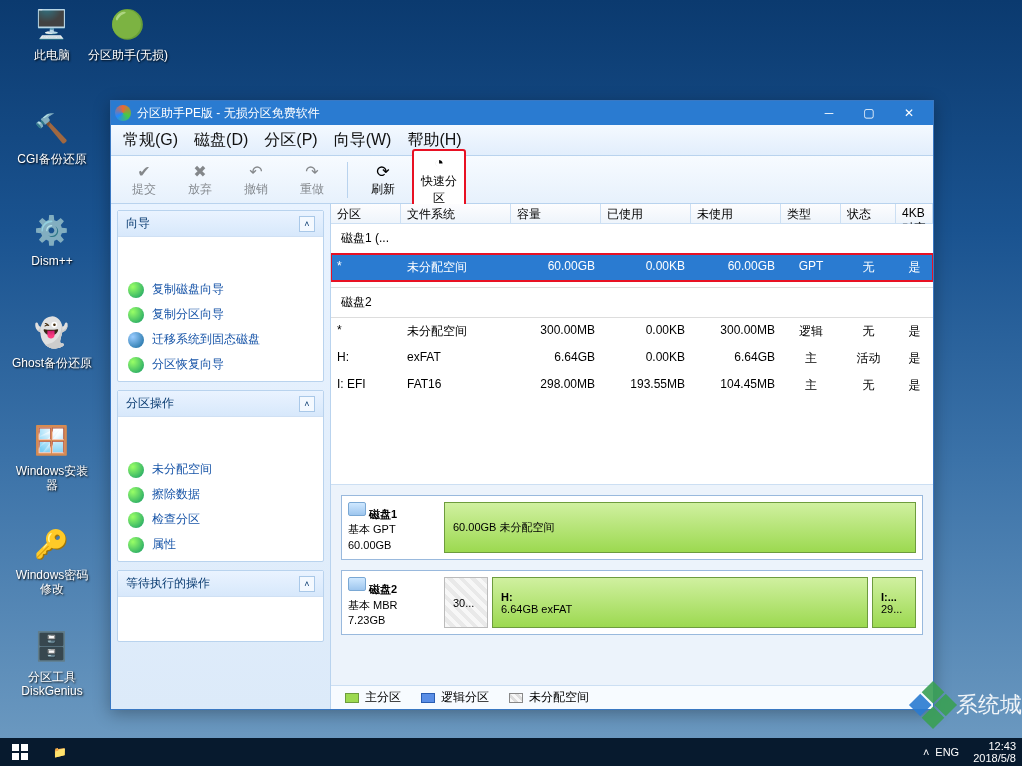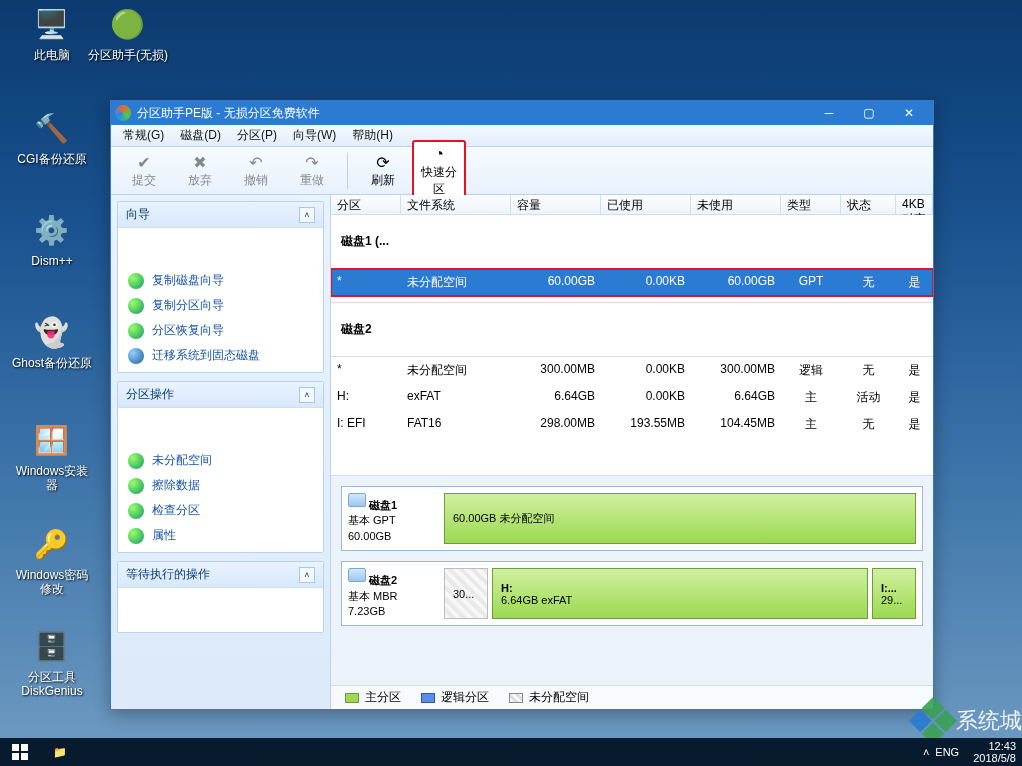--- a/index.html
+++ b/index.html
@@ -34,22 +34,22 @@
   }
   .titlebar {
     height: 24px; background: #2a7bd1; color: #fff; display: flex; align-items: center;
     padding: 0 4px; font-size: 12px;
   }
   .titlebar .ticon { width:16px;height:16px;margin-right:6px; border-radius:50%; background: conic-gradient(#e63, #4c4, #28f, #e63);}
   .titlebar .buttons { margin-left: auto; display: flex; gap: 0; }
   .titlebar .btn { width: 40px; height: 24px; display:flex;align-items:center;justify-content:center; cursor:pointer; }
 
   .menubar {
-    height: 22px; background: linear-gradient(#f4f9ff, #e2eefc); border-bottom: 1px solid #b9d3ee;
-    display: flex; align-items: center; padding: 0 4px; font-size: 12px; color: #111;
+    height: 31px; background: linear-gradient(#f4f9ff, #e2eefc); border-bottom: 1px solid #b9d3ee;
+    display: flex; align-items: center; padding: 0 4px; font-size: 16px; color: #111;
   }
   .menubar .mitem { padding: 2px 8px; cursor: pointer; }
 
   .toolbar {
     height: 48px; background: linear-gradient(#f7fbff, #e7f1fc); border-bottom: 1px solid #b9d3ee;
     display: flex; align-items: center; padding: 0 6px; gap: 2px; font-size: 12px;
   }
   .tbutton { width: 54px; text-align: center; cursor: pointer; padding:2px 0; border:1px solid transparent; border-radius:3px;}
   .tbutton .ic { height: 20px; display:flex;align-items:center;justify-content:center; font-size:16px; }
   .tbutton .disabled { opacity:0.45; }
@@ -74,41 +74,41 @@
 
   .main { flex: 1; display:flex; flex-direction:column; overflow:hidden;}
   .colhead {
     height:20px; background:linear-gradient(#fdfdfe,#eef4fb); border-bottom:1px solid #ccdff3;
     display:flex; font-size:12px;
   }
   .colhead .c { border-right:1px solid #ccdff3; padding:2px 6px; text-align:left;}
   .c1{flex:0 0 70px}.c2{flex:0 0 110px}.c3{flex:0 0 90px;text-align:right}.c4{flex:0 0 90px;text-align:right}
   .c5{flex:0 0 90px;text-align:right}.c6{flex:0 0 60px;text-align:center}.c7{flex:0 0 55px;text-align:center}.c8{flex:1;text-align:center}
   .listarea { flex:0 0 260px; overflow:auto; background:#fff;}
-  .diskhead { padding:18px 10px; font-weight:bold; border-top:1px solid #ddd; border-bottom:1px solid #ddd; margin-top:6px;}
+  .diskhead { padding:6px 10px; font-weight:normal; border-top:1px solid #ddd; border-bottom:1px solid #ddd; margin-top:6px;}
   .diskhead:first-child{margin-top:0;border-top:none;}
   .row { display:flex; padding:3px 0;}
   .row .c { padding:2px 6px;}
   .row.selected { background:#2a7bd1; color:#fff;}
   .row.red-outline { outline:2px solid #e81123; outline-offset:-1px;}
   .bars { flex:1; background:#ecf3fb; border-top:1px solid #ccdff3; padding:10px; overflow:auto;}
   .diskbox { background:#fff; border:1px solid #99b9dd; padding:6px; display:flex; gap:10px; margin-bottom:10px;}
   .diskinfo { width:86px; font-size:11px; line-height:1.4;}
   .diskinfo .dicon{ width:18px;height:14px;background:linear-gradient(#cfe8ff,#9ec6ee);border:1px solid #7aa8d4;display:inline-block;margin-bottom:2px;border-radius:2px;}
   .barwrap { flex:1; display:flex; gap:4px; align-items:stretch;}
   .seg { border:1px solid #6d9c3d; background:linear-gradient(#d0f0a0,#9cd950); padding:6px 8px; font-size:11px; display:flex; flex-direction:column; justify-content:center; overflow:hidden;}
   .seg.small{flex:0 0 44px;}
   .seg.un { background: repeating-linear-gradient(45deg,#f7f7f7,#f7f7f7 4px,#e9e9e9 4px,#e9e9e9 8px); border-color:#bbb;}
   .legend { height:24px; border-top:1px solid #ccdff3; display:flex; align-items:center; gap:20px; padding:0 14px; background:#f7fbff; font-size:12px;}
   .legend .sw { width:14px;height:10px; display:inline-block; margin-right:6px; vertical-align:middle; border:1px solid #888;}
   .sw.pri{background:#9cd950;border-color:#6d9c3d;}
   .sw.log{background:#5a8ee6;border-color:#2a5db2;}
   .sw.un {background:repeating-linear-gradient(45deg,#f7f7f7,#f7f7f7 3px,#ddd 3px,#ddd 6px);}
 
-  .watermark { position:absolute; right:0; bottom:28px; color:#fff; font-size:22px; display:flex;align-items:center; gap:6px; opacity:0.9; pointer-events:none;}
+  .watermark { position:absolute; right:0; bottom:44px; color:#fff; font-size:22px; display:flex;align-items:center; gap:6px; opacity:0.9; pointer-events:none;}
   .watermark .logo { width:34px;height:34px; transform:rotate(45deg); display:grid; grid-template-columns:1fr 1fr; grid-template-rows:1fr 1fr; gap:2px;}
   .watermark .logo span{ background:#3aa055;}
   .watermark .logo span:nth-child(3){background:#2a7bd1;}
 </style>
 </head>
 <body>
 
 <div class="desktop" id="desktop">
     <div class="desk-icon" style="left: 12px; top: 4px;">
       <div class="glyph" style="color:#3aa6ff">🖥️</div>
@@ -199,27 +199,27 @@
           </div>
           <div class="panel-body">
             <div class="panel-item">
               <span class="pic"></span>
                    <span>复制磁盘向导</span>
             </div>
             <div class="panel-item">
               <span class="pic"></span>
                    <span>复制分区向导</span>
             </div>
+            <div class="panel-item blueish">
+              <span class="pic"></span>
+                   <span>迁移系统到固态磁盘</span>
+            </div>
             <div class="panel-item">
               <span class="pic"></span>
                    <span>分区恢复向导</span>
-            </div>
-            <div class="panel-item blueish">
-              <span class="pic"></span>
-                   <span>迁移系统到固态磁盘</span>
             </div>
           </div>
         </div>
         <div class="panel">
           <div class="panel-head">
             <span>分区操作</span>
             <span class="chev">˄</span>
           </div>
           <div class="panel-body">
             <div class="panel-item">

